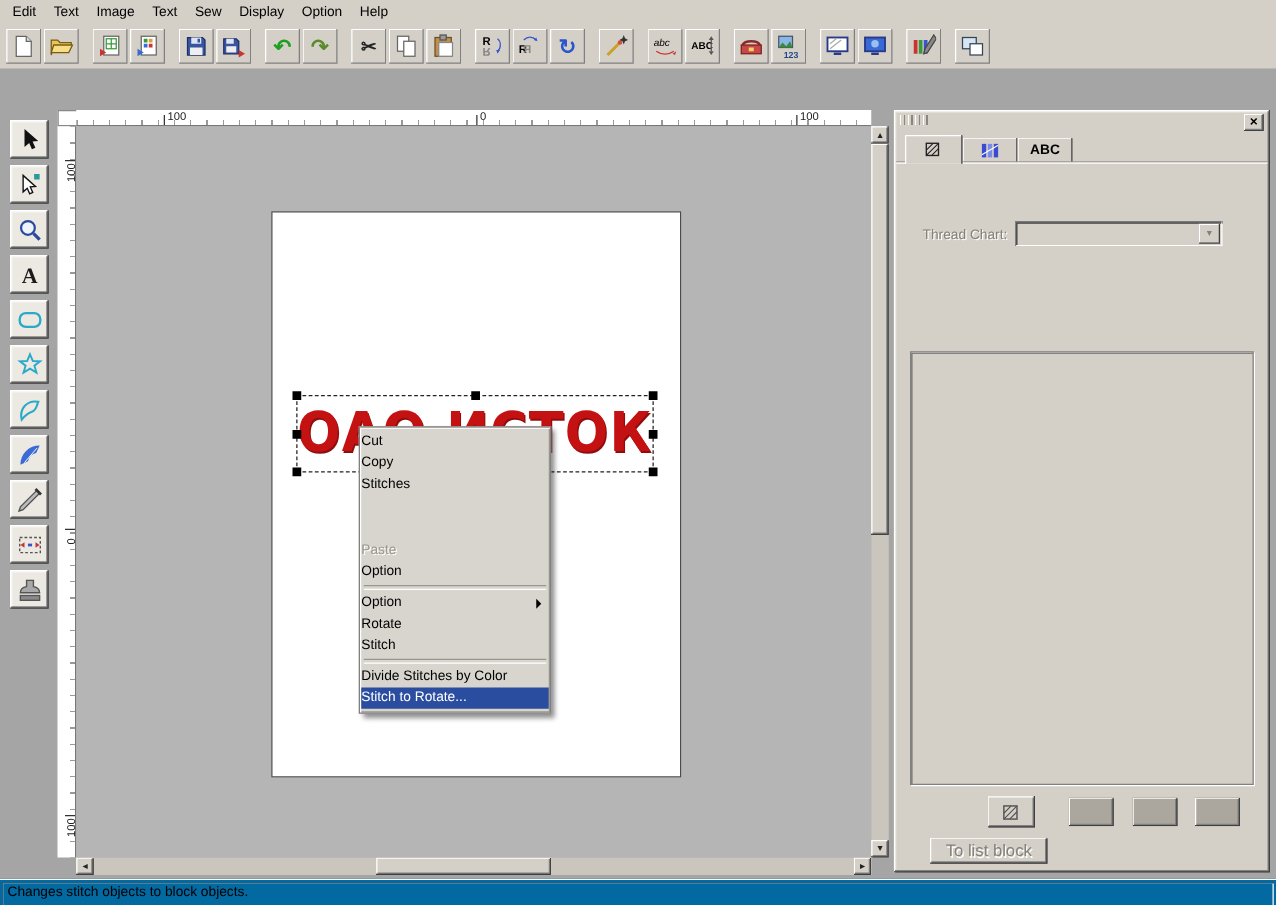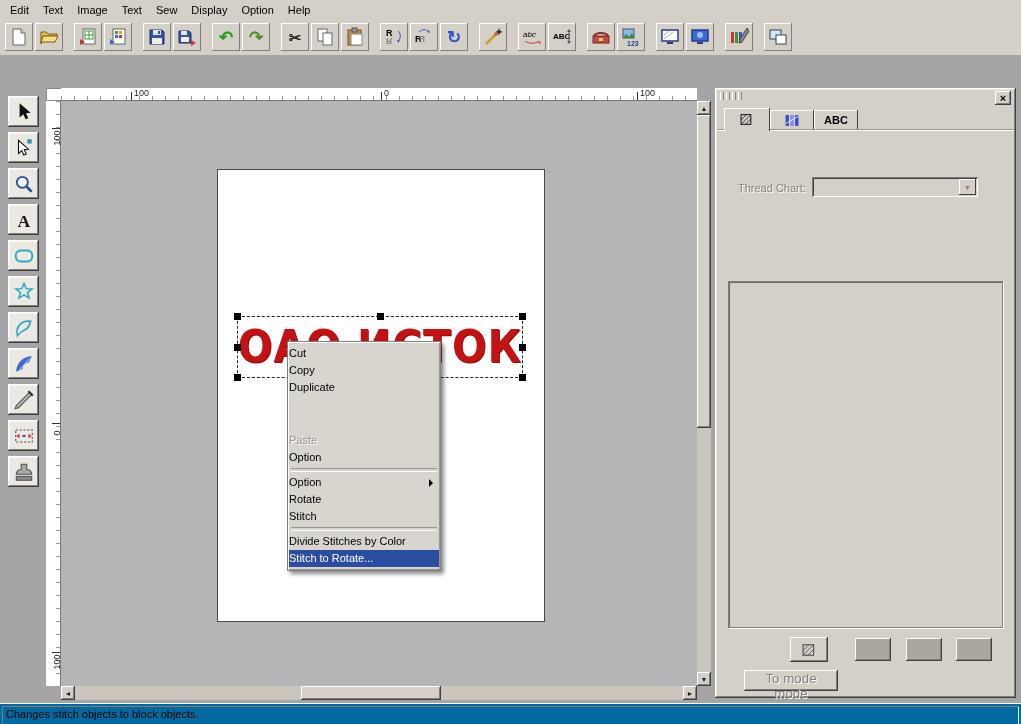--- a/index.html
+++ b/index.html
@@ -399,21 +399,21 @@
 
     <div class="hscroll">
       <div class="sbtn" style="left:0;top:0">◄</div>
       <div class="sthumb" style="left:240px;top:0;width:140px;height:14px"></div>
       <div class="sbtn" style="right:0;top:0">►</div>
     </div>
 
     <div class="ctxmenu">
       <div class="cm-item"><span>Cut</span></div>
       <div class="cm-item"><span>Copy</span></div>
-      <div class="cm-item"><span>Duplicate</span></div>
+      <div class="cm-item"><span>Stitches</span></div>
       <div class="cm-item disabled"><span>Paste</span></div>
       <div class="cm-item"><span>Option</span></div>
       <div class="cm-sep"></div>
       <div class="cm-item"><span>Option</span><span class="cm-arrow"></span></div>
       <div class="cm-item"><span>Rotate</span></div>
       <div class="cm-item"><span>Stitch</span></div>
       <div class="cm-sep"></div>
       <div class="cm-item"><span>Divide Stitches by Color</span></div>
       <div class="cm-item hilite"><span>Stitch to Rotate...</span></div>
     </div>
@@ -451,21 +451,21 @@
       <button class="pbtn" style="left:75px;top:549px;width:38px">
         <svg viewBox="0 0 14 12" width="17" height="14">
             <rect x="1.5" y="1.5" width="9" height="9" fill="none" stroke="#555"></rect>
             <path d="M1.5 10.5l9-9M1.5 6.5l5-5M5.5 10.5l5-5" stroke="#555" stroke-width=".8"></path>
           </svg>
       </button>
       <button class="pbtn dark" style="left:140px;top:550px;width:36px;height:23px"></button>
       <button class="pbtn dark" style="left:191px;top:550px;width:36px;height:23px"></button>
       <button class="pbtn dark" style="left:241px;top:550px;width:36px;height:23px"></button>
 
-      <button class="tolist">To mode mode</button>
+      <button class="tolist">To list block</button>
     </div>
 
   </div>
 
   <div class="statusbar">
     <div class="status-field">Changes stitch objects to block objects.</div>
   </div>
 
 </div>
 

